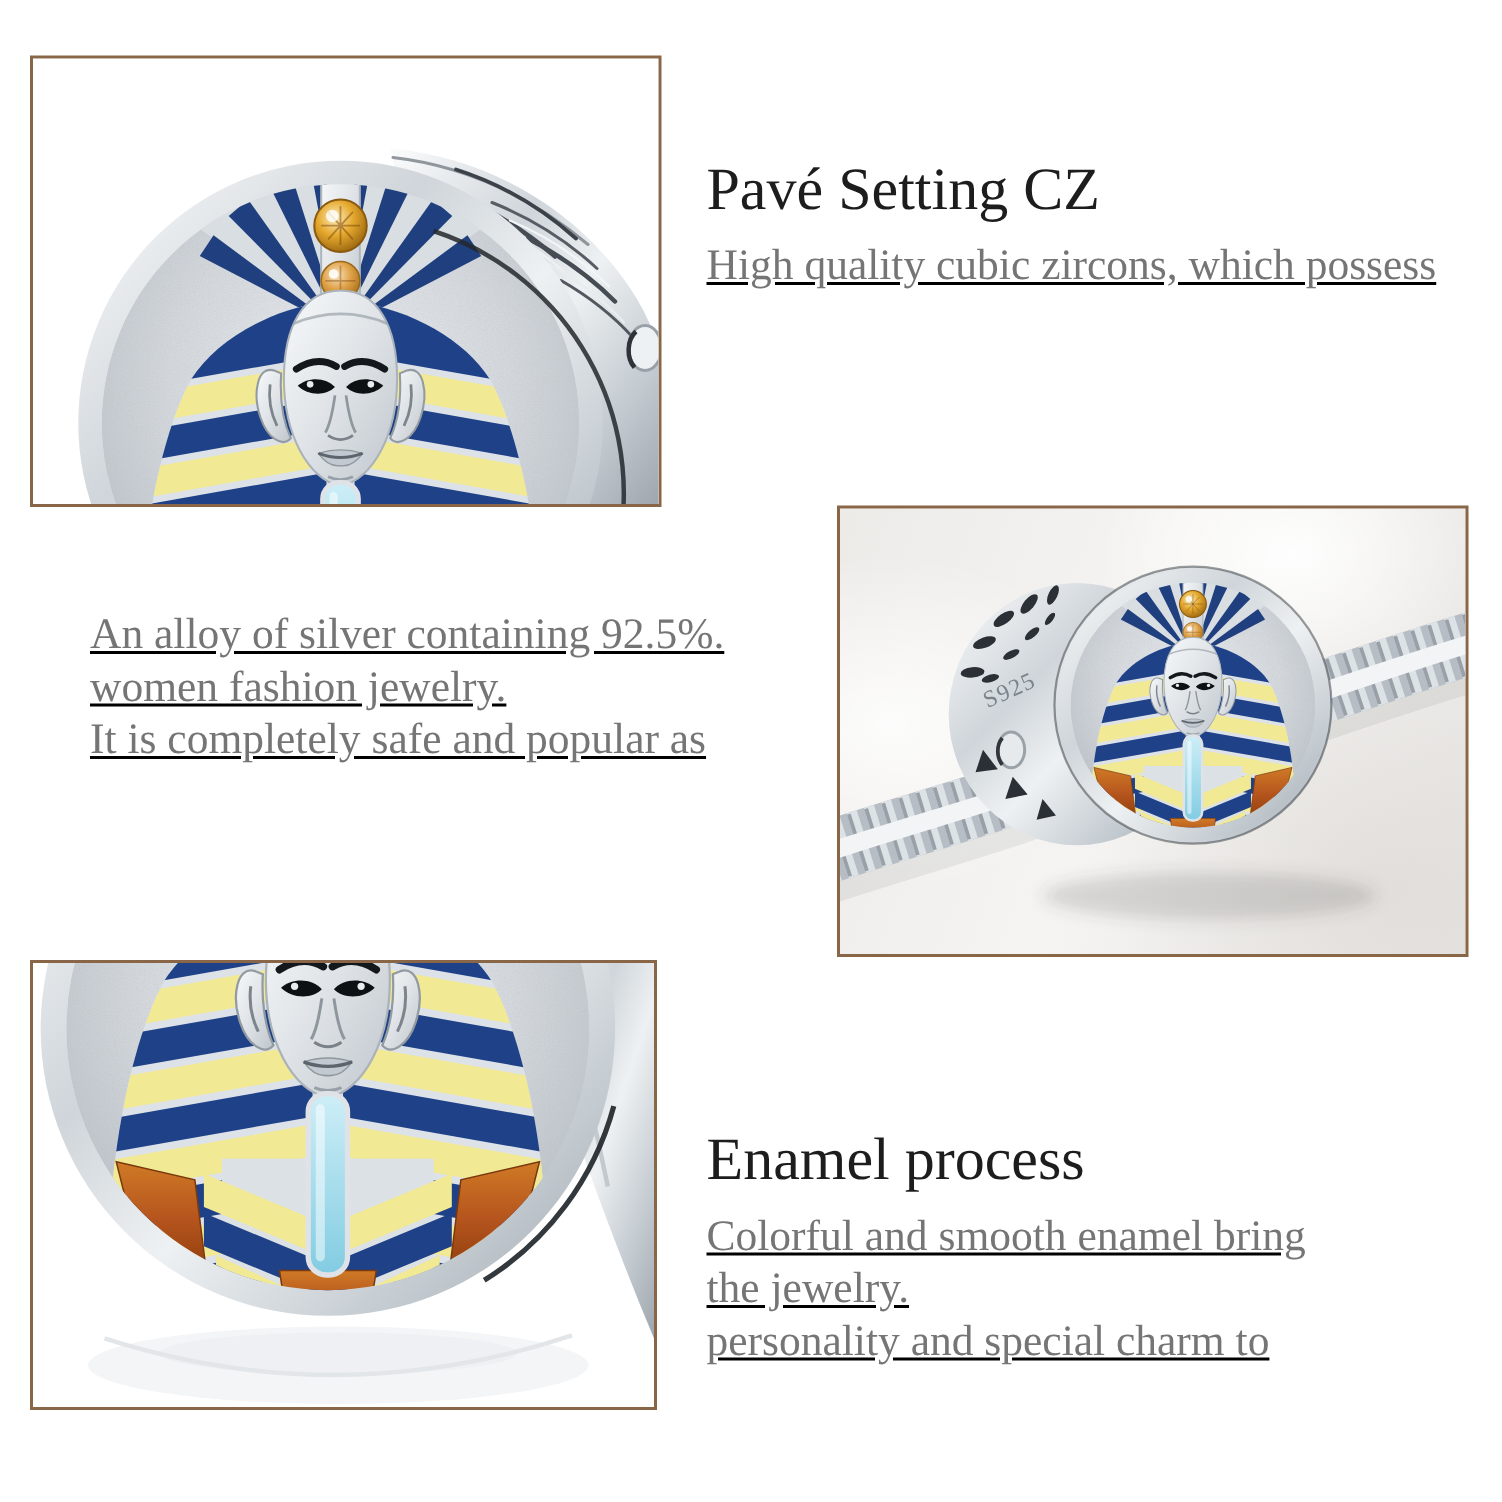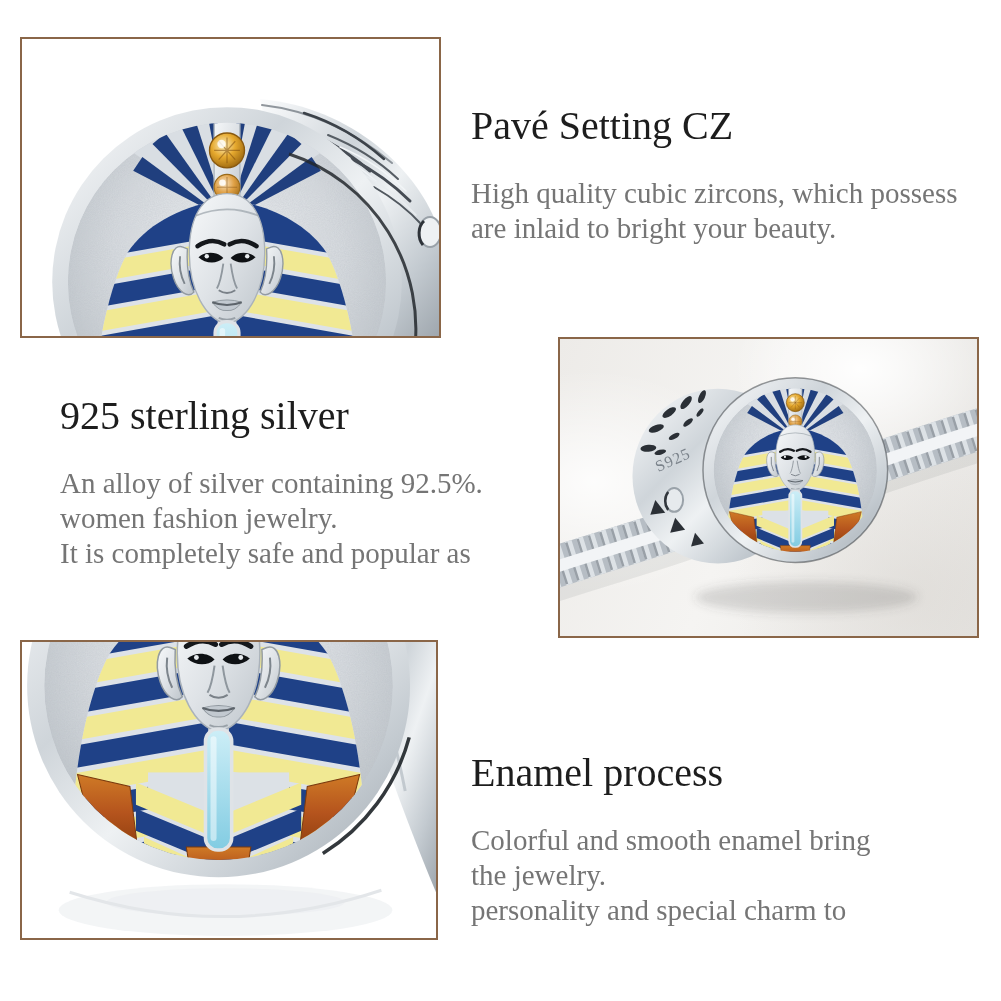--- a/index.html
+++ b/index.html
@@ -12,21 +12,21 @@
        background:
          radial-gradient(170px 120px at 72% 10%, rgba(255,255,255,0.95), rgba(255,255,255,0) 75%),
          radial-gradient(220px 160px at 8% 48%, rgba(255,255,255,0.85), rgba(255,255,255,0) 70%),
          radial-gradient(260px 200px at 85% 85%, rgba(208,204,198,0.35), rgba(208,204,198,0) 70%),
          linear-gradient(110deg,#edebe8 0%,#f5f4f2 45%,#e7e5e2 100%);}
   #ph3{left:20px;top:640px;width:418px;height:300px;}
   figure.photo svg{display:block;}
   section.feature{position:absolute;width:530px;}
   section.feature h2{margin:0;font-weight:400;font-size:40px;line-height:44px;color:#1d1d1d;white-space:nowrap;}
   section.feature p.ln{margin:0;font-size:29px;line-height:35px;color:#757575;white-space:nowrap;}
-  section.feature .body{margin-top:28px;}
+  section.feature .body{margin-top:12px;text-decoration:underline;}
   #f-pave{left:471px;top:104px;}
   #f-silver{left:60px;top:394px;}
   #f-enamel{left:471px;top:751px;}
   .stamp-text{font-family:"Liberation Serif","DejaVu Serif",serif;letter-spacing:1px;}
 </style>
 </head>
 <body>
 
 <div class="canvas">
 
@@ -188,26 +188,24 @@
         <ellipse cx="408" cy="193" rx="11" ry="15" fill="#eef1f3" stroke="#99a1a8" stroke-width="2"></ellipse>
         <path d="M402,182 a11,15 0 0 0 -1,24" stroke="#2e3339" stroke-width="3" fill="none"></path>
       </g>
     </svg>
   </figure>
 
   <section class="feature" id="f-pave">
     <h2>Pavé Setting CZ</h2>
     <div class="body">
       <p class="ln">High quality cubic zircons, which possess</p>
-      <p class="ln">are inlaid to bright your beauty.</p>
     </div>
   </section>
 
   <section class="feature" id="f-silver">
-    <h2>925 sterling silver</h2>
     <div class="body">
       <p class="ln">An alloy of silver containing 92.5%.</p>
       <p class="ln">women fashion jewelry.</p>
       <p class="ln">It is completely safe and popular as</p>
     </div>
   </section>
 
   <figure class="photo" id="ph2">
     <svg width="417" height="297" viewBox="0 0 420 299">
       <g fill="none">

